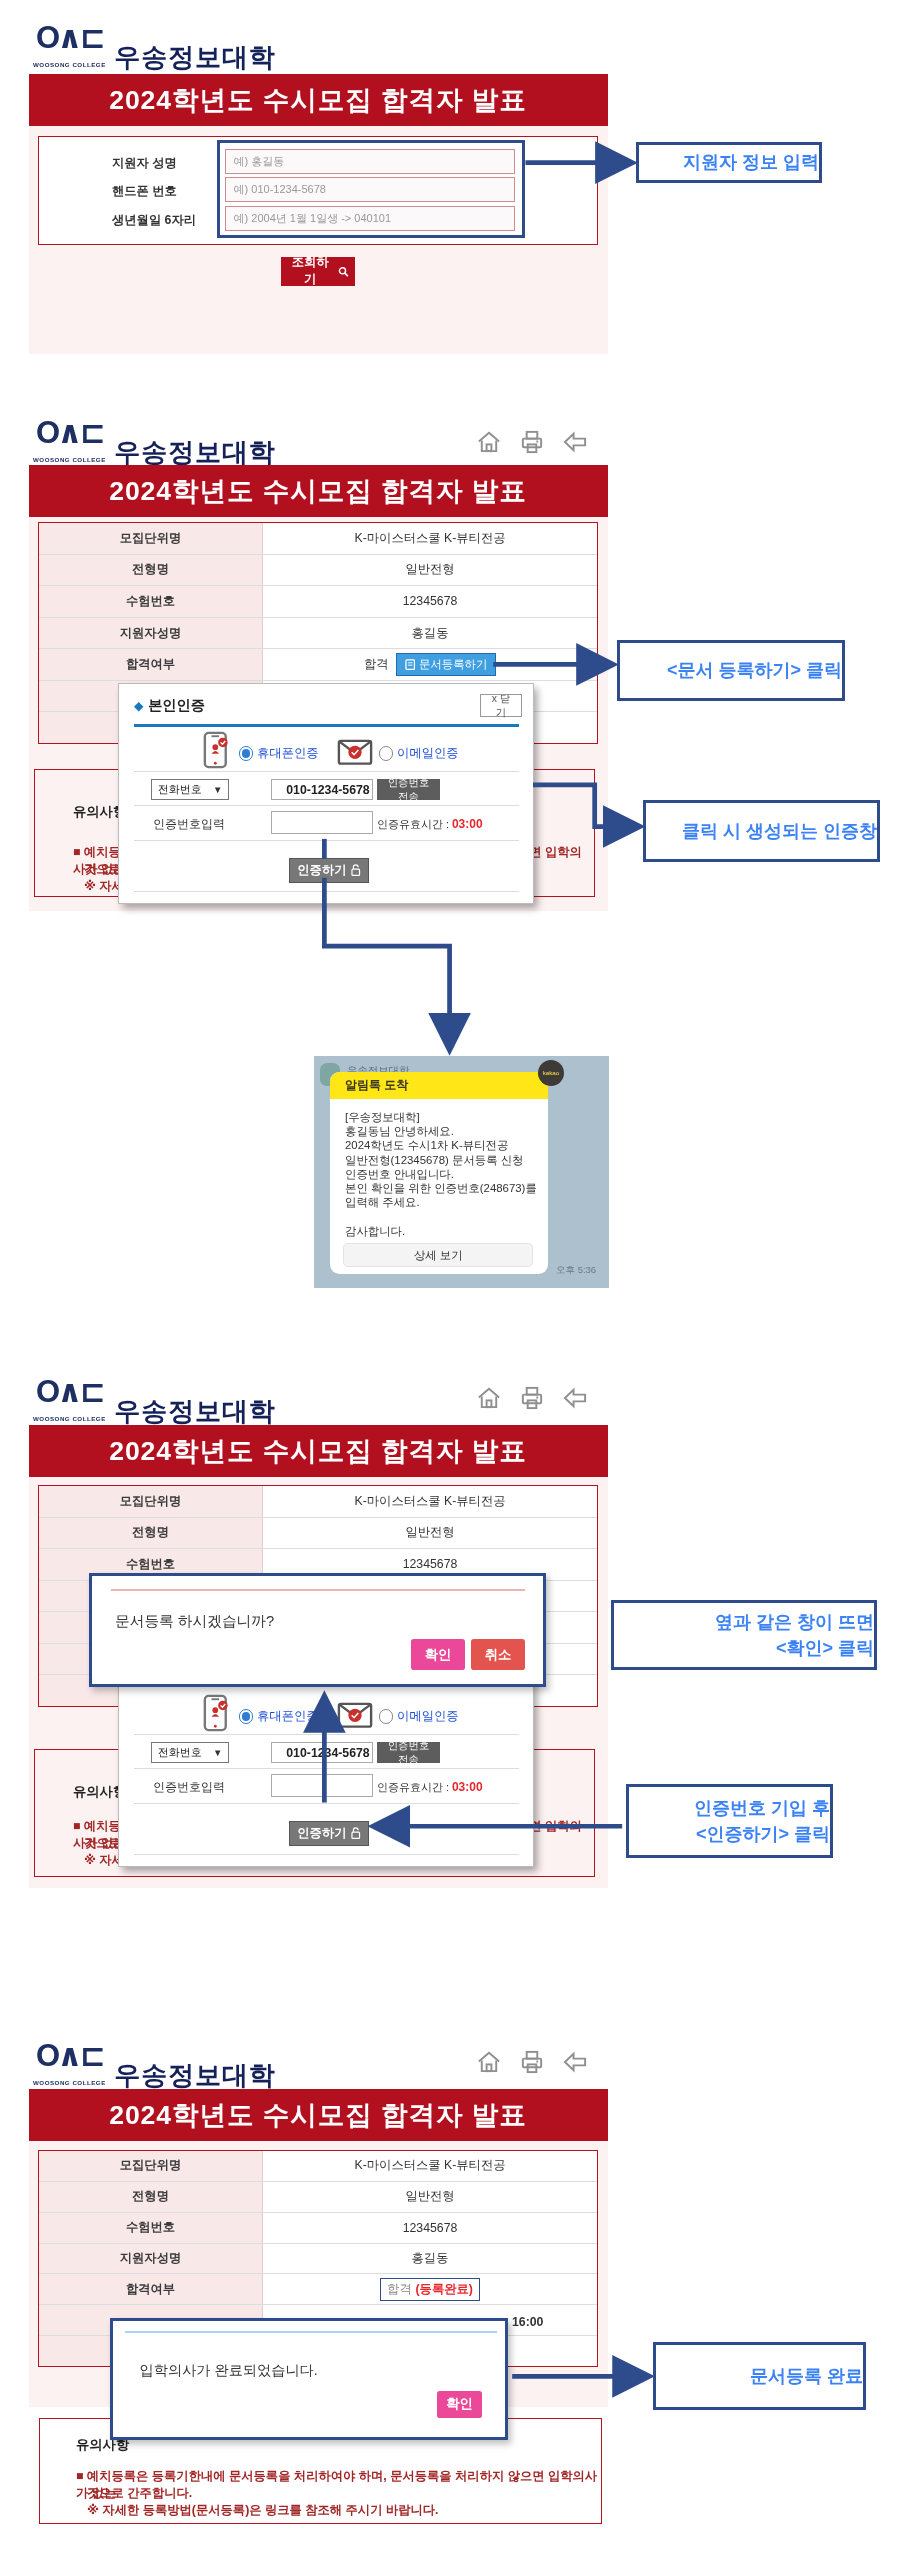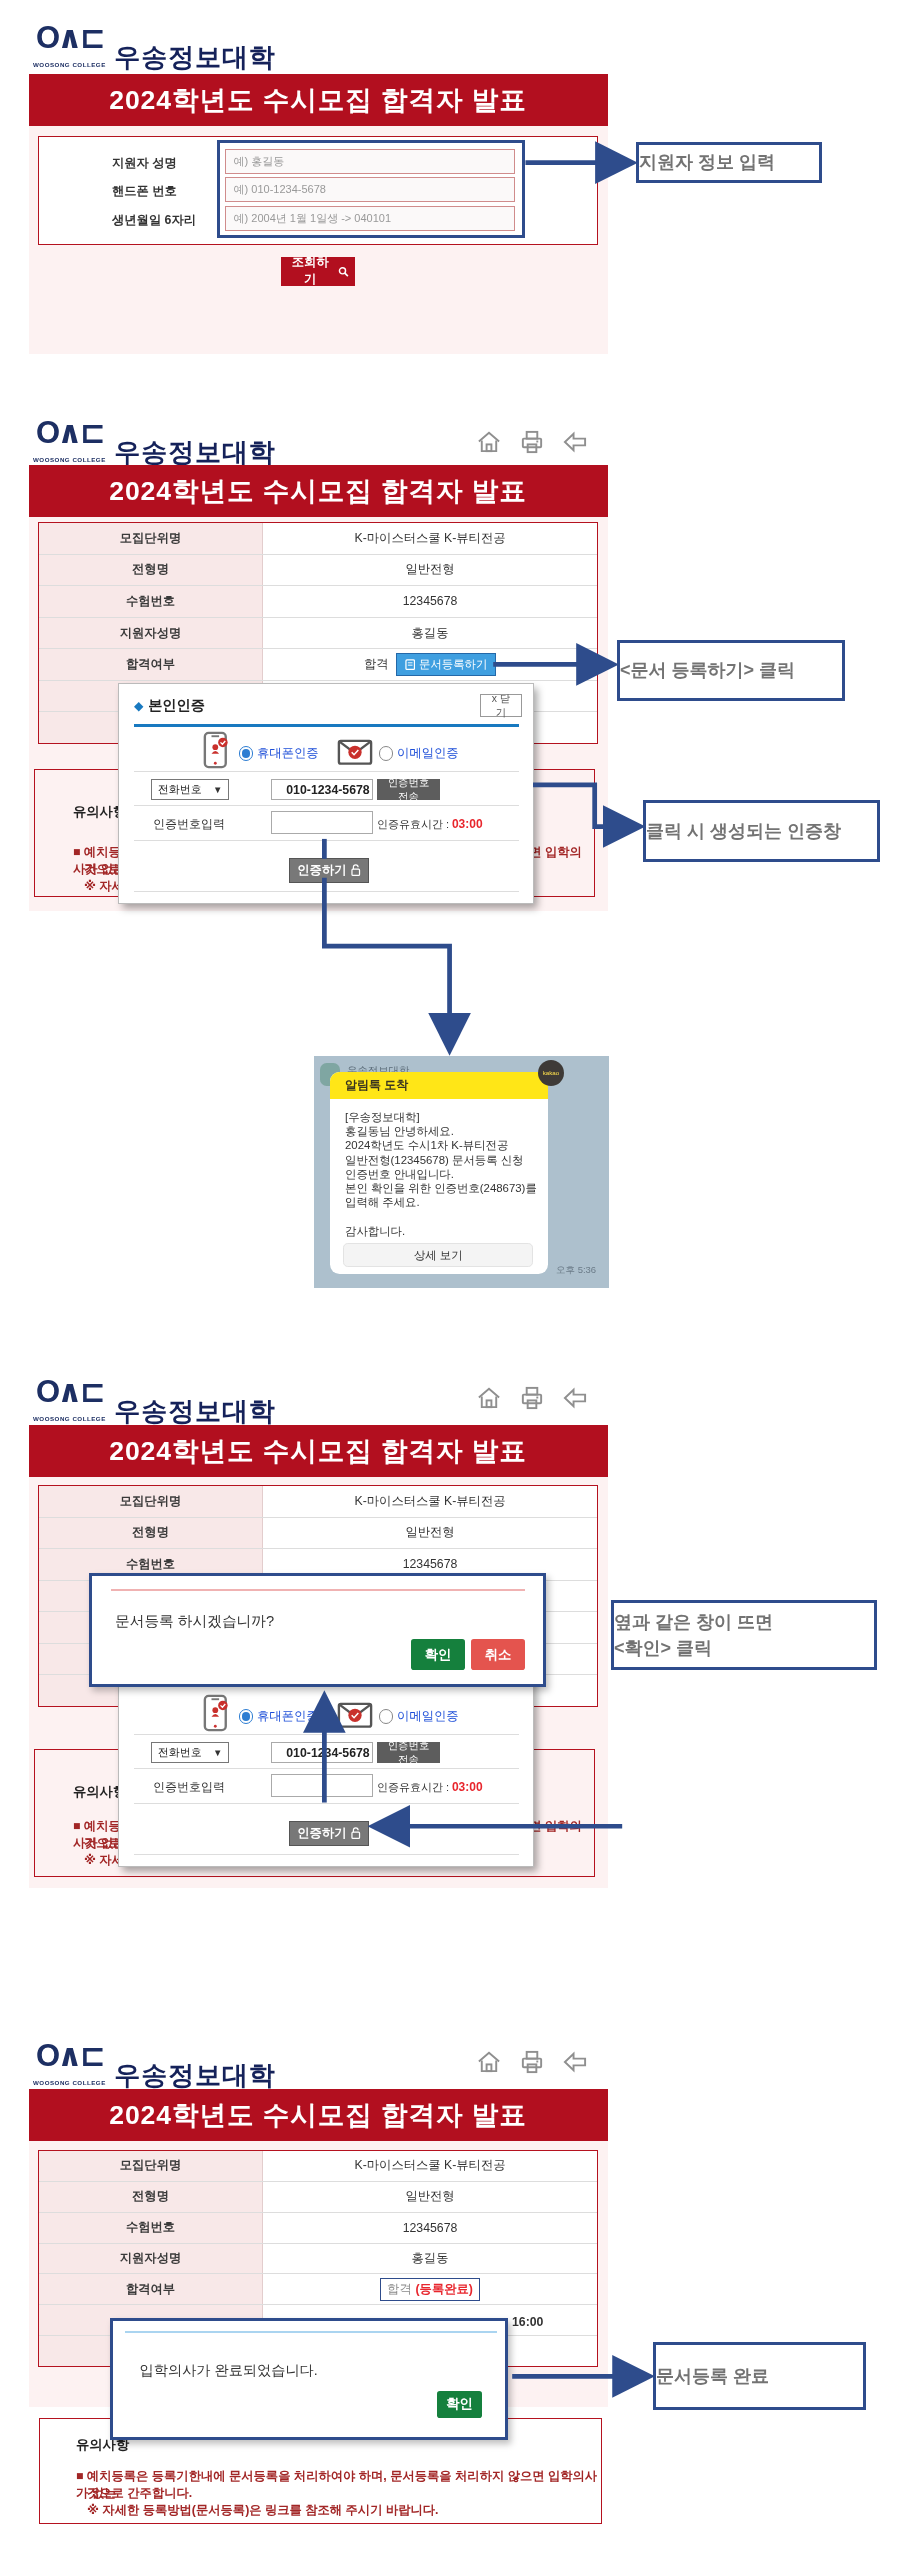--- a/index.html
+++ b/index.html
@@ -27,22 +27,22 @@
           font-size:12.3px;font-weight:bold;color:#3a3a3a;border-right:0.9px solid #e3cdcd;}
   .tval{flex:1;display:flex;align-items:center;justify-content:center;font-size:12.3px;color:#333;gap:7.6px;}
   
   .flabel{font-size:12.3px;font-weight:bold;color:#333;}
   .finput{border:0.9px solid #d08c8c;background:#fbf9f9;display:flex;align-items:center;
           padding-left:7.6px;font-size:11px;color:#999;}
   .bluebox{border:3.8px solid #2e4c8c;pointer-events:none;z-index:8;}
   .redbtn{background:#b20f1f;color:#fff;border:none;font-weight:bold;font-size:12.3px;
           display:flex;align-items:center;justify-content:center;gap:4.7px;cursor:pointer;}
   
-  .annot{border:3.8px solid #2e4c8c;background:#fff;display:flex;flex-direction:column;align-items:flex-start;
-         justify-content:center;font-weight:bold;font-size:18px;color:#737373;z-index:60;text-align:center;line-height:1.45;}
+  .annot{border:3.8px solid #2e4c8c;background:#fff;display:flex;flex-direction:column;align-items:flex-end;
+         justify-content:center;font-weight:bold;font-size:18px;color:#3b82f6;z-index:60;text-align:center;line-height:1.45;}
   
   .popup{background:#fff;border:0.9px solid #bbb;box-shadow:3.8px 4.7px 7.6px rgba(0,0,0,.35);z-index:30;}
   .ptitle{font-size:14.2px;font-weight:bold;color:#222;}
   .pdiamond{color:#1879c0;font-size:12.3px;margin-right:4.7px;}
   .closebtn{border:0.9px solid #999;background:#fff;font-size:10.4px;color:#555;display:flex;
             align-items:center;justify-content:center;gap:2.8px;cursor:pointer;}
   .blueline{background:#1879c0;height:2.8px;}
   .gline{background:#ddd;height:0.9px;}
   .rad{display:inline-block;width:12.3px;height:12.3px;border:0.9px solid #888;border-radius:50%;
        background:#fff;position:relative;flex:none;}
@@ -58,21 +58,21 @@
   .darkbtn{background:#5d5d5d;color:#fff;border:none;font-size:10.4px;display:flex;align-items:center;
            justify-content:center;cursor:pointer;}
   .graybtn{background:#787878;color:#fff;border:0.9px solid #555;font-size:12.3px;font-weight:bold;
            display:flex;align-items:center;justify-content:center;gap:4.7px;cursor:pointer;}
   .plab{font-size:12px;color:#333;}
   .vtime{font-size:11px;color:#333;}
   .vtime b{color:#e8262d;font-size:12px;margin-left:2.8px;}
   
   .dialog{background:#fff;border:3.8px solid #2e4c8c;z-index:40;box-shadow:2.8px 3.8px 6.6px rgba(0,0,0,.25);}
   .dmsg{font-size:14.7px;color:#333;}
-  .bluebtn{background:#15803d;color:#fff;border:none;border-radius:2.8px;font-size:13.3px;font-weight:bold;
+  .bluebtn{background:#ec4899;color:#fff;border:none;border-radius:2.8px;font-size:13.3px;font-weight:bold;
            display:flex;align-items:center;justify-content:center;cursor:pointer;}
   .cancbtn{background:#e4544e;color:#fff;border:none;border-radius:2.8px;font-size:13.3px;font-weight:bold;
            display:flex;align-items:center;justify-content:center;cursor:pointer;}
   
   .regbtn{background:#3f9fe0;border:0.9px solid #2468a8;color:#fff;font-size:11.4px;height:23px;
           padding:0 7.6px;display:flex;align-items:center;gap:3.8px;cursor:pointer;}
   .passbox{border:1.9px solid #2e4c8c;padding:1.9px 6.6px;display:inline-flex;gap:3.8px;align-items:center;}
   .passgray{color:#8a8a8a;font-size:12.3px;}
   .passred{color:#e8262d;font-weight:bold;font-size:12.3px;}
   
@@ -442,20 +442,24 @@
       <span>확인</span>
     </button>
     <button class="abs cancbtn" style="left:379px;top:63px;width:54px;height:31px;">
       <span>취소</span>
     </button>
   </div>
   <div class="abs annot" style="left:611px;top:1600px;width:266px;height:70px;">
     <span>옆과 같은 창이 뜨면</span>
     <span>&lt;확인&gt; 클릭</span>
   </div>
+  <div class="abs annot" style="left:626px;top:1784px;width:207px;height:74px;">
+    <span>인증번호 기입 후</span>
+    <span>&lt;인증하기&gt; 클릭</span>
+  </div>
 
   <div class="abs logo" style="left:33px;top:2043px;">
     <div class="logo-mark"><span>O∧⊏</span>
       <div class="logo-sub">WOOSONG COLLEGE</div>
     </div>
     <div class="logo-name">우송정보대학</div>
   </div>
   <div class="abs navic" style="left:476px;top:2049px;">
     <svg viewBox="0 0 27 27" width="26" height="26">
         <path d="M3 13 L13.5 4 L24 13"></path>

